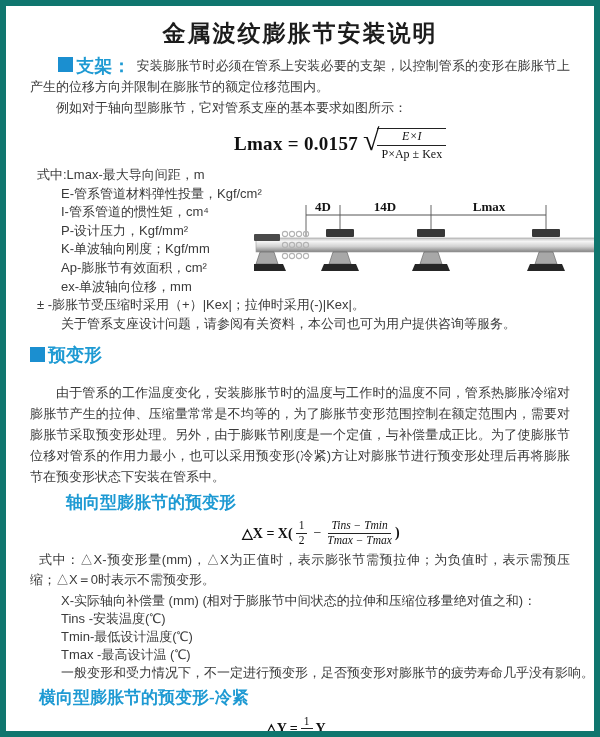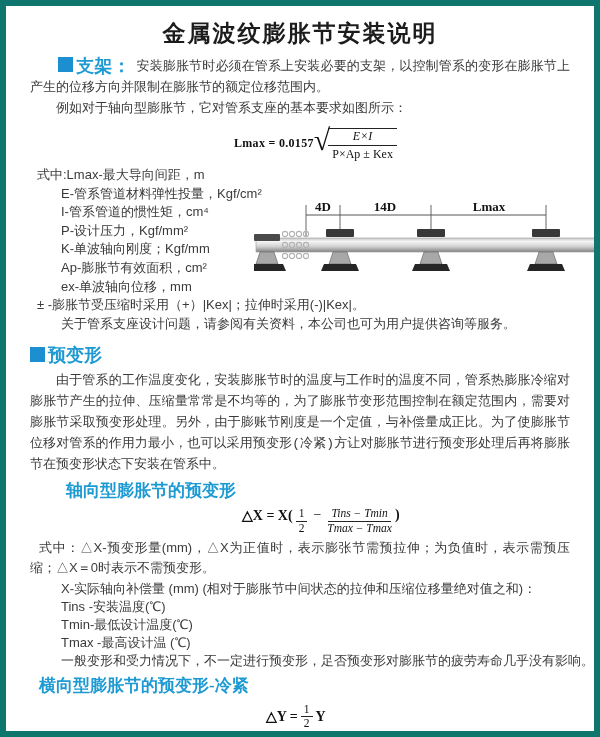--- a/index.html
+++ b/index.html
@@ -27,42 +27,42 @@
   .sq2{margin-left:0;}
   .sech1{
     font-size:18px;font-weight:bold;color:#1e9ad3;line-height:1;
     vertical-align:-2px;margin-right:6px;
   }
   
   .f1{
     margin:7px 0 4px 228px;display:flex;align-items:center;
     font-family:"Liberation Serif",serif;color:#111;
   }
-  .f1 .lhs{font-weight:bold;font-size:12px;letter-spacing:.3px;}
+  .f1 .lhs{font-weight:bold;font-size:19px;margin-right:5px;letter-spacing:.3px;}
   .sqrt{display:inline-flex;}
   .rad{font-size:30px;line-height:30px;font-weight:400;margin-right:-2px;}
   .sbody{border-top:1.4px solid #222;margin-top:3px;align-self:flex-start;}
   .sbody .num{display:block;text-align:center;font-style:italic;font-size:12px;
     border-bottom:1px solid #222;padding:0 10px 1px;}
   .sbody .den{display:block;text-align:right;font-size:12px;padding:1px 4px 0;}
   
   .defs-wrap{position:relative;margin:4px 0 0 24px;height:168px;}
   .defline{font-size:13px;line-height:18.6px;white-space:nowrap;}
   .d0{margin-left:7px;}
   .ind{margin-left:31px;}
   .diagram{position:absolute;left:224px;top:32px;width:352px;height:97px;}
   .dimtext{font-family:"Liberation Serif",serif;font-weight:bold;font-size:13px;fill:#141414;}
   
   .sech{margin:8px 0 0 24px;font-size:18px;font-weight:bold;color:#1e9ad3;line-height:24px;}
   .sech .lbl{vertical-align:-1px;}
-  .tight{margin-top:3px;font-family:Liberation Mono, monospace;}
+  .tight{margin-top:15px;}
   .subh{margin:5px 0 0 60px;font-size:17px;font-weight:bold;color:#1e9ad3;line-height:22px;}
   .subh2{margin:4px 0 0 33px;font-size:17px;font-weight:bold;color:#1e9ad3;line-height:22px;font-family:Liberation Serif, serif;}
   
-  .f2{margin:5px 0 2px 236px;display:flex;
+  .f2{margin:5px 0 2px 236px;display:flex;align-items:center;
       font-family:"Liberation Serif",serif;font-size:14px;font-weight:bold;color:#111;}
   .f3{margin:6px 0 3px 260px;display:flex;align-items:center;
       font-family:"Liberation Serif",serif;font-size:14px;font-weight:bold;color:#111;}
   .frac{display:inline-flex;flex-direction:column;align-items:center;
         font-size:11.5px;line-height:1.2;font-weight:normal;margin:0 3px;}
   .frac .fn{border-bottom:1px solid #222;padding:0 3px 0;}
   .frac .fd{padding-top:0;}
   .frac.it{font-style:italic;}
   .fop{margin:0 3px;font-weight:normal;}
   .halfind{text-indent:9px;line-height:20px;margin-top:2px;}

